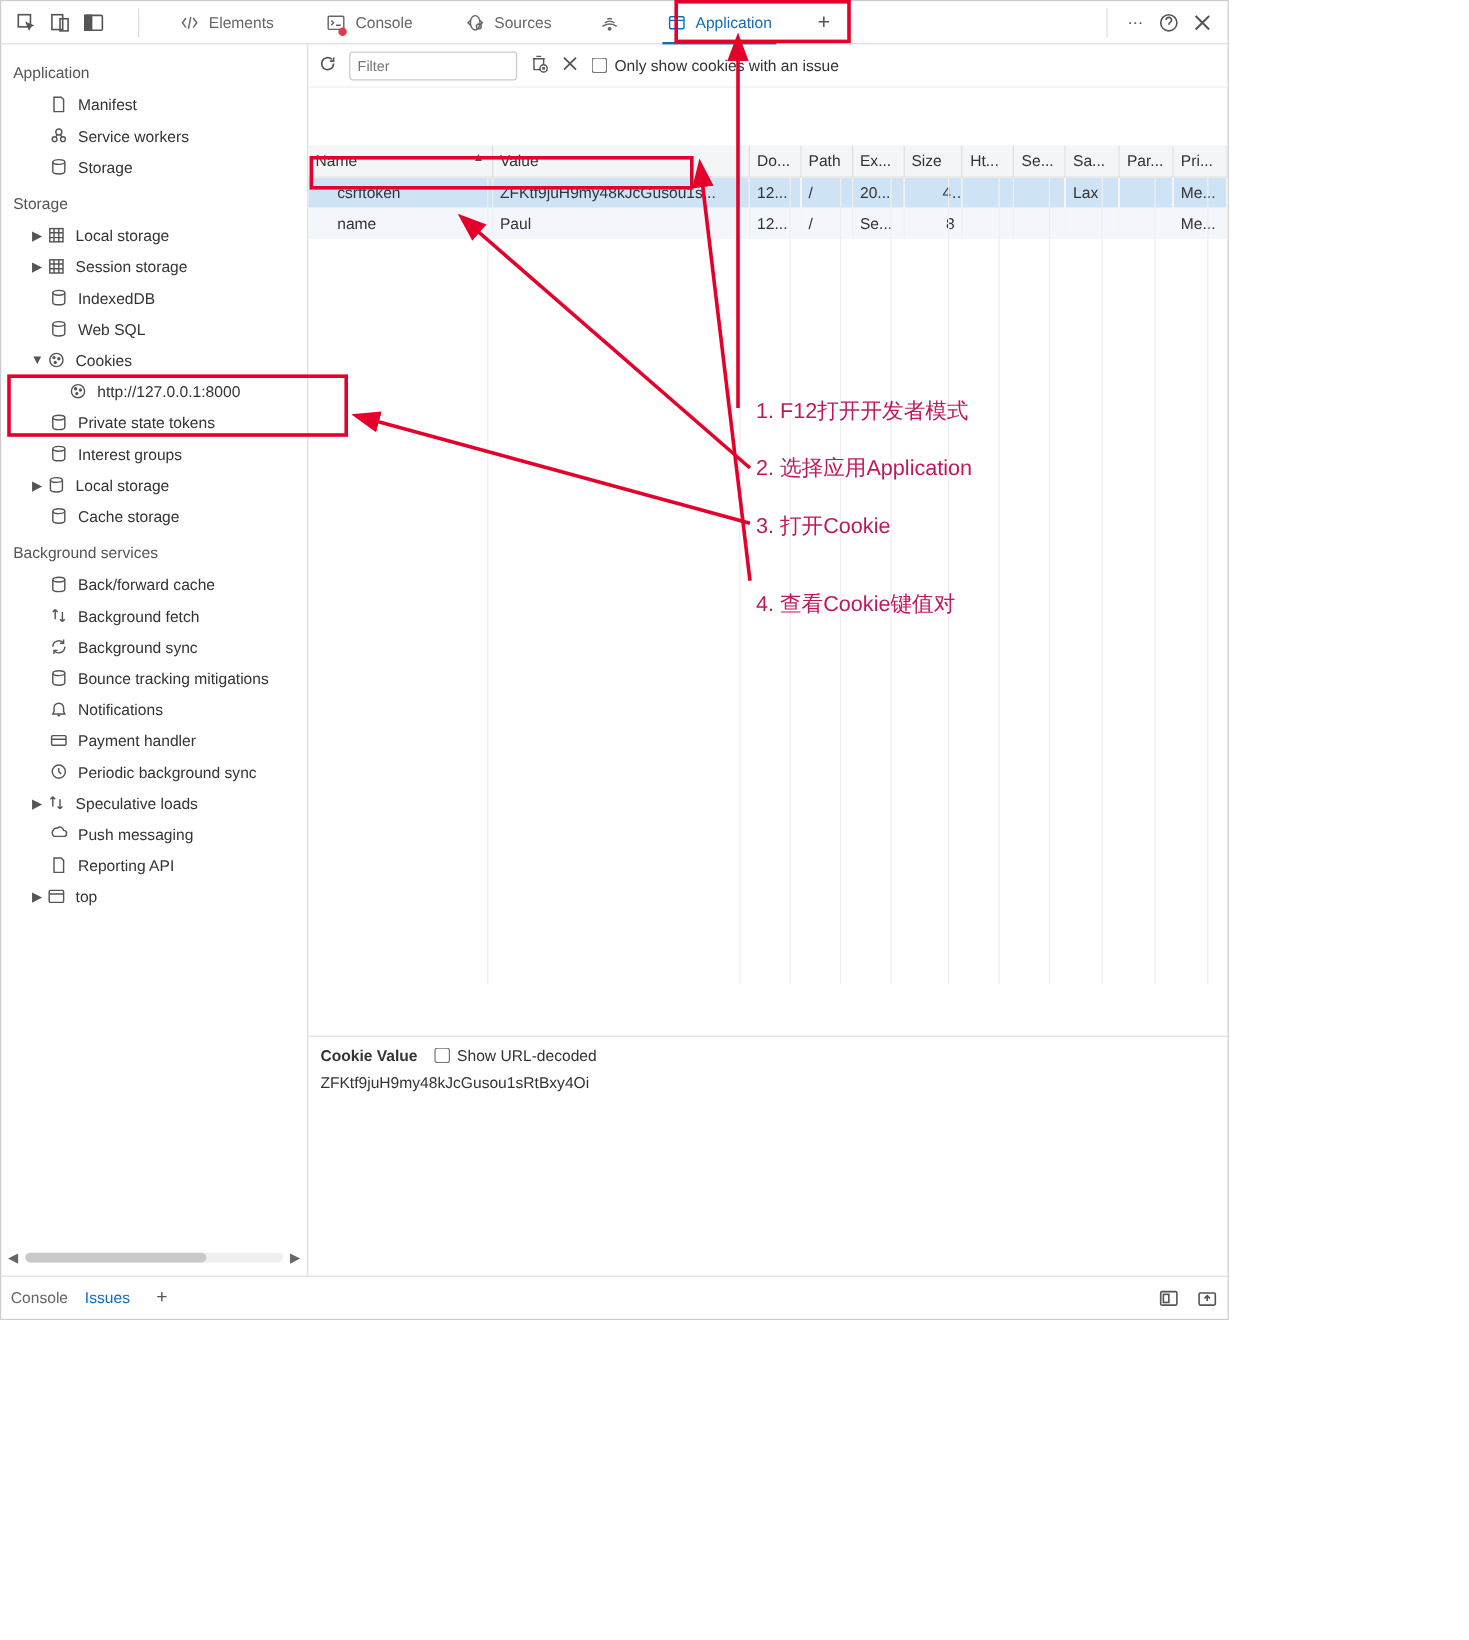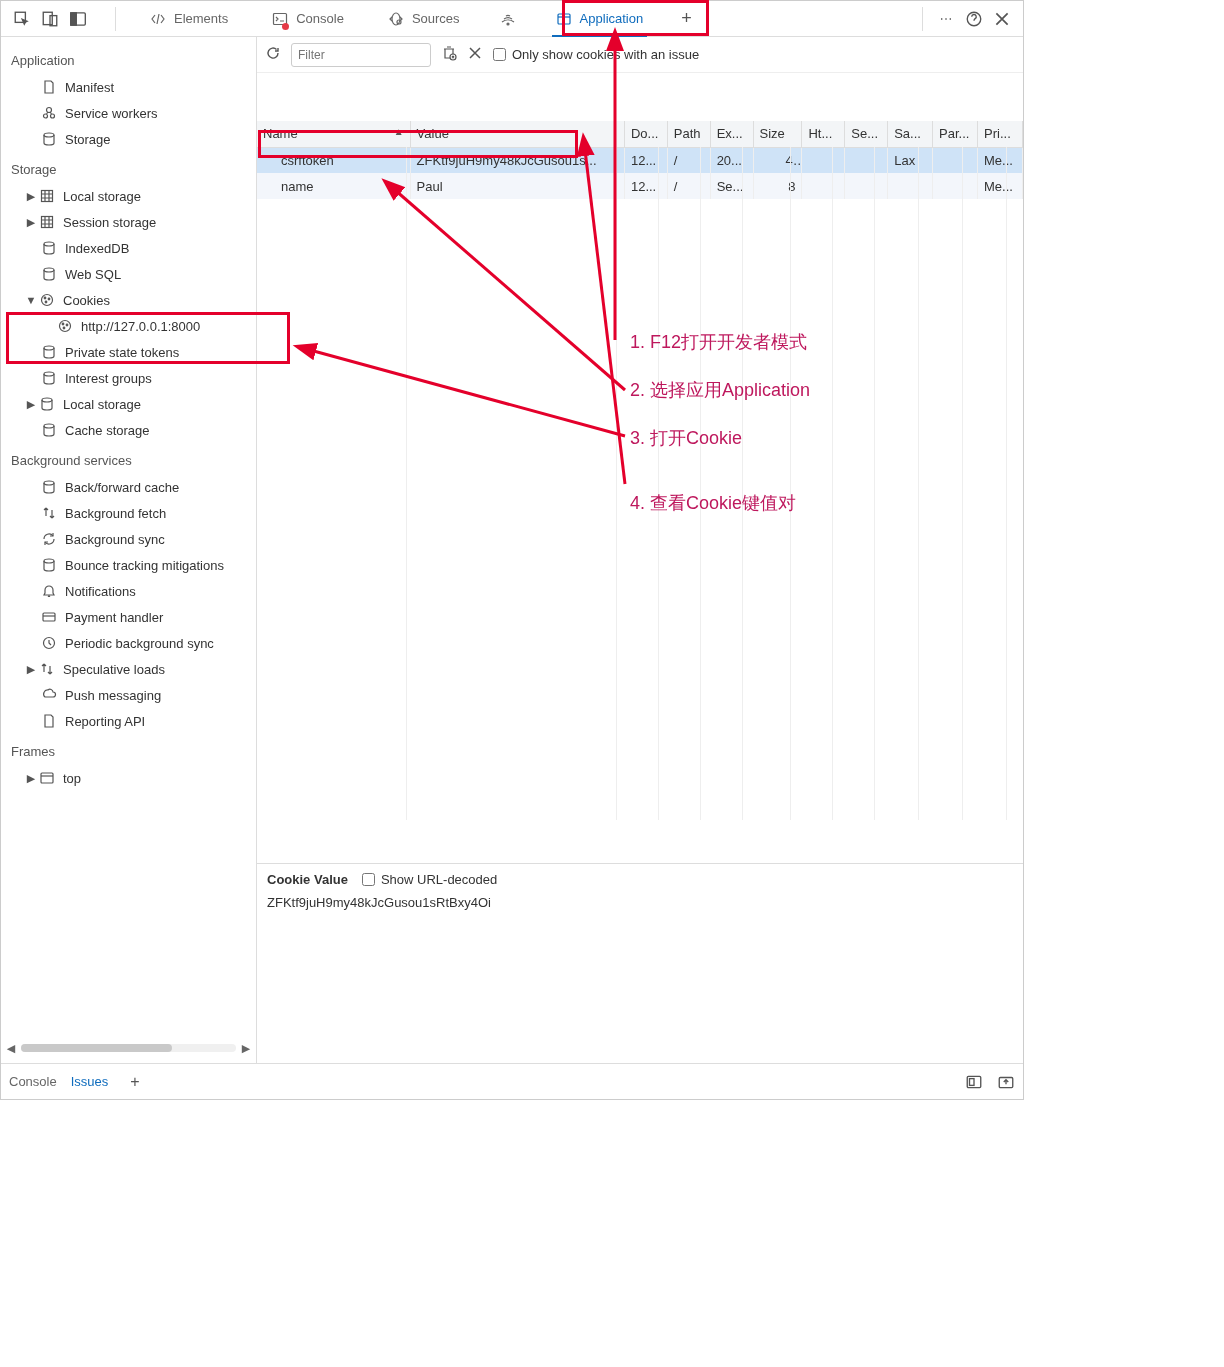--- a/index.html
+++ b/index.html
@@ -314,21 +314,20 @@
             </svg>
             <span>Push messaging</span>
           </div>
       <div class="tree-row tree-sp0">
             <svg viewBox="0 0 16 16" fill="none" stroke="currentColor" stroke-width="1.2">
               <path d="M4 2h6l2 2v10H4z"></path>
             </svg>
             <span>Reporting API</span>
           </div>
 
-      <div class="section-head">Frames</div>
       <div class="tree-row tree-sp1">
             <span class="arrow">▶</span>
             <svg viewBox="0 0 16 16" fill="none" stroke="currentColor" stroke-width="1.2">
               <rect x="2" y="3" width="12" height="10" rx="1"></rect>
               <path d="M2 6h12"></path>
             </svg>
             <span>top</span>
           </div>
       </div>
       <div class="sidebar-scrollbar">

